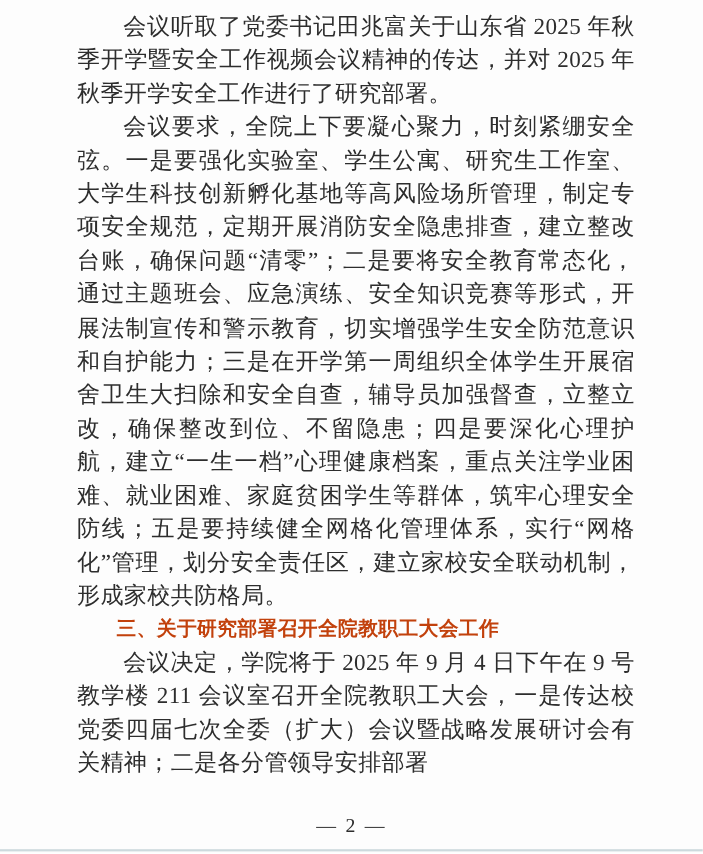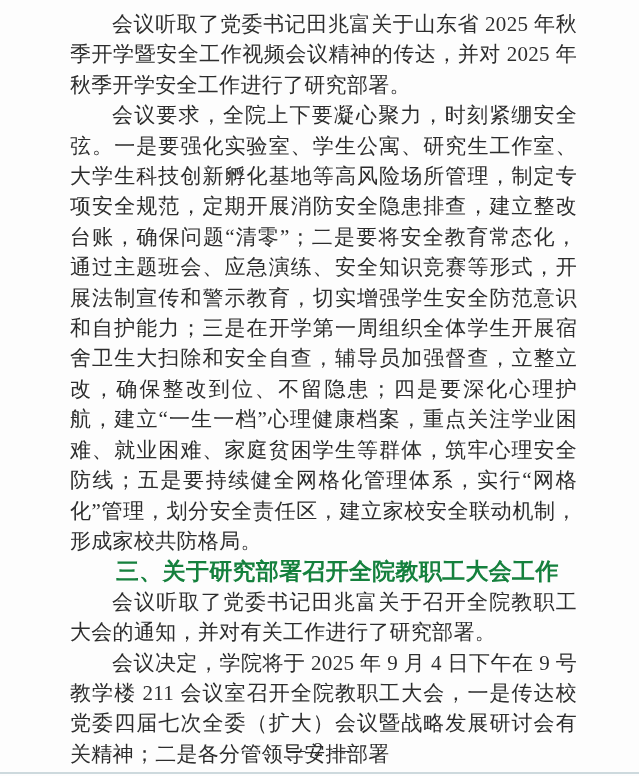--- a/index.html
+++ b/index.html
@@ -27,23 +27,23 @@
     line-height: 30.4px;
     color: #2d2d2d;
     text-align: justify;
     text-justify: inter-ideograph;
     text-indent: 2em;
     letter-spacing: 0.3px;
     word-break: break-all;
   }
   .heading {
     margin: 0;
-    font-size: 23px;
+    font-size: 18px;
     line-height: 30.4px;
-    color: #15803d;
+    color: #c2410c;
     font-weight: bold;
     font-family: "Liberation Sans", "DejaVu Sans", sans-serif;
     text-indent: 2em;
     letter-spacing: 0.3px;
   }
   .page-number {
     position: absolute;
     top: 740px;
     left: 0;
     width: 100%;
@@ -63,18 +63,17 @@
   }
 </style>
 </head>
 <body>
 
 <div class="page">
   <div class="content">
     <p class="para">会议听取了党委书记田兆富关于山东省 2025 年秋季开学暨安全工作视频会议精神的传达，并对 2025 年秋季开学安全工作进行了研究部署。</p>
     <p class="para">会议要求，全院上下要凝心聚力，时刻紧绷安全弦。一是要强化实验室、学生公寓、研究生工作室、大学生科技创新孵化基地等高风险场所管理，制定专项安全规范，定期开展消防安全隐患排查，建立整改台账，确保问题“清零”；二是要将安全教育常态化，通过主题班会、应急演练、安全知识竞赛等形式，开展法制宣传和警示教育，切实增强学生安全防范意识和自护能力；三是在开学第一周组织全体学生开展宿舍卫生大扫除和安全自查，辅导员加强督查，立整立改，确保整改到位、不留隐患；四是要深化心理护航，建立“一生一档”心理健康档案，重点关注学业困难、就业困难、家庭贫困学生等群体，筑牢心理安全防线；五是要持续健全网格化管理体系，实行“网格化”管理，划分安全责任区，建立家校安全联动机制，形成家校共防格局。</p>
     <h3 class="heading">三、关于研究部署召开全院教职工大会工作</h3>
-    <p class="para">会议听取了党委书记田兆富关于召开全院教职工大会的通知，并对有关工作进行了研究部署。</p>
     <p class="para">会议决定，学院将于 2025 年 9 月 4 日下午在 9 号教学楼 211 会议室召开全院教职工大会，一是传达校党委四届七次全委（扩大）会议暨战略发展研讨会有关精神；二是各分管领导安排部署</p>
   </div>
   <div class="page-number">— 2 —</div>
   <div class="bottom-edge"></div>
 </div>
 
 </body></html>

